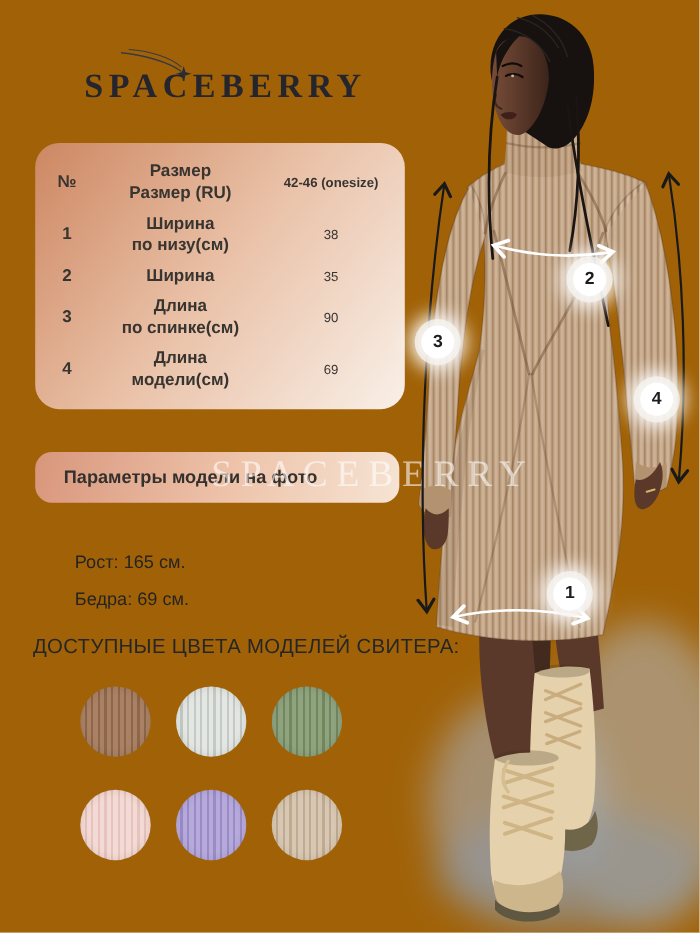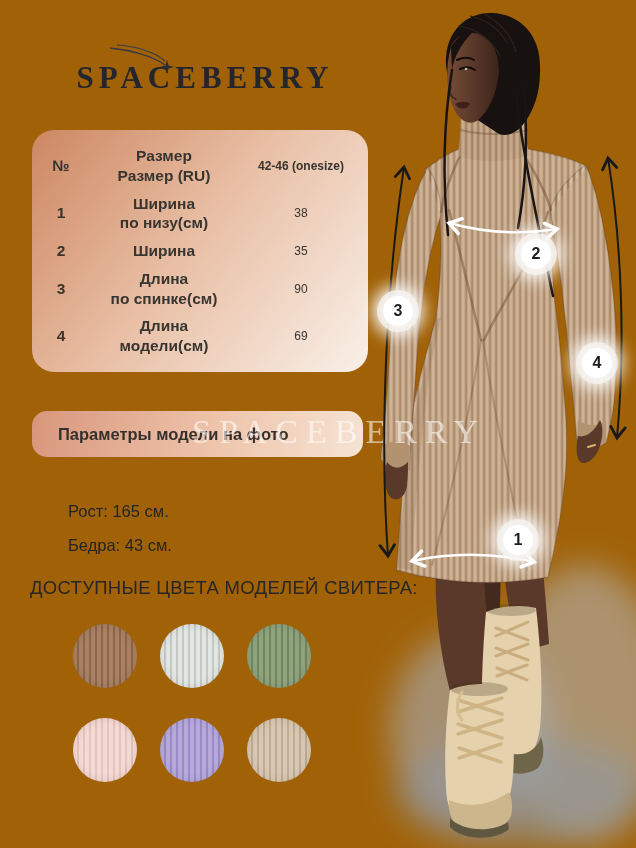--- a/index.html
+++ b/index.html
@@ -237,21 +237,21 @@
       <div class="val">69</div>
     </div>
   </div>
 
   <div class="params-banner">
     <span>Параметры модели на фото</span>
   </div>
 
   <div class="params-list">
     <div>Рост: 165 см.</div>
-    <div>Бедра: 43 см.</div>
+    <div>Бедра: 69 см.</div>
   </div>
 
   <div class="colors-heading">ДОСТУПНЫЕ ЦВЕТА МОДЕЛЕЙ СВИТЕРА:</div>
 
   <div class="swatches">
     <div class="swatch" title="camel-brown" style="background: repeating-linear-gradient(90deg, rgb(170, 129, 100) 0px, rgb(170, 129, 100) 4px, rgb(140, 103, 73) 4px, rgb(140, 103, 73) 6px);"></div>
     <div class="swatch" title="light-gray-melange" style="background: repeating-linear-gradient(90deg, rgb(227, 230, 226) 0px, rgb(227, 230, 226) 4px, rgb(195, 201, 195) 4px, rgb(195, 201, 195) 6px);"></div>
     <div class="swatch" title="sage-green" style="background: repeating-linear-gradient(90deg, rgb(143, 163, 127) 0px, rgb(143, 163, 127) 4px, rgb(115, 135, 95) 4px, rgb(115, 135, 95) 6px);"></div>
     <div class="swatch" title="light-pink" style="background: repeating-linear-gradient(90deg, rgb(244, 218, 213) 0px, rgb(244, 218, 213) 4px, rgb(230, 195, 188) 4px, rgb(230, 195, 188) 6px);"></div>
     <div class="swatch" title="lavender" style="background: repeating-linear-gradient(90deg, rgb(182, 170, 219) 0px, rgb(182, 170, 219) 4px, rgb(154, 139, 199) 4px, rgb(154, 139, 199) 6px);"></div>

